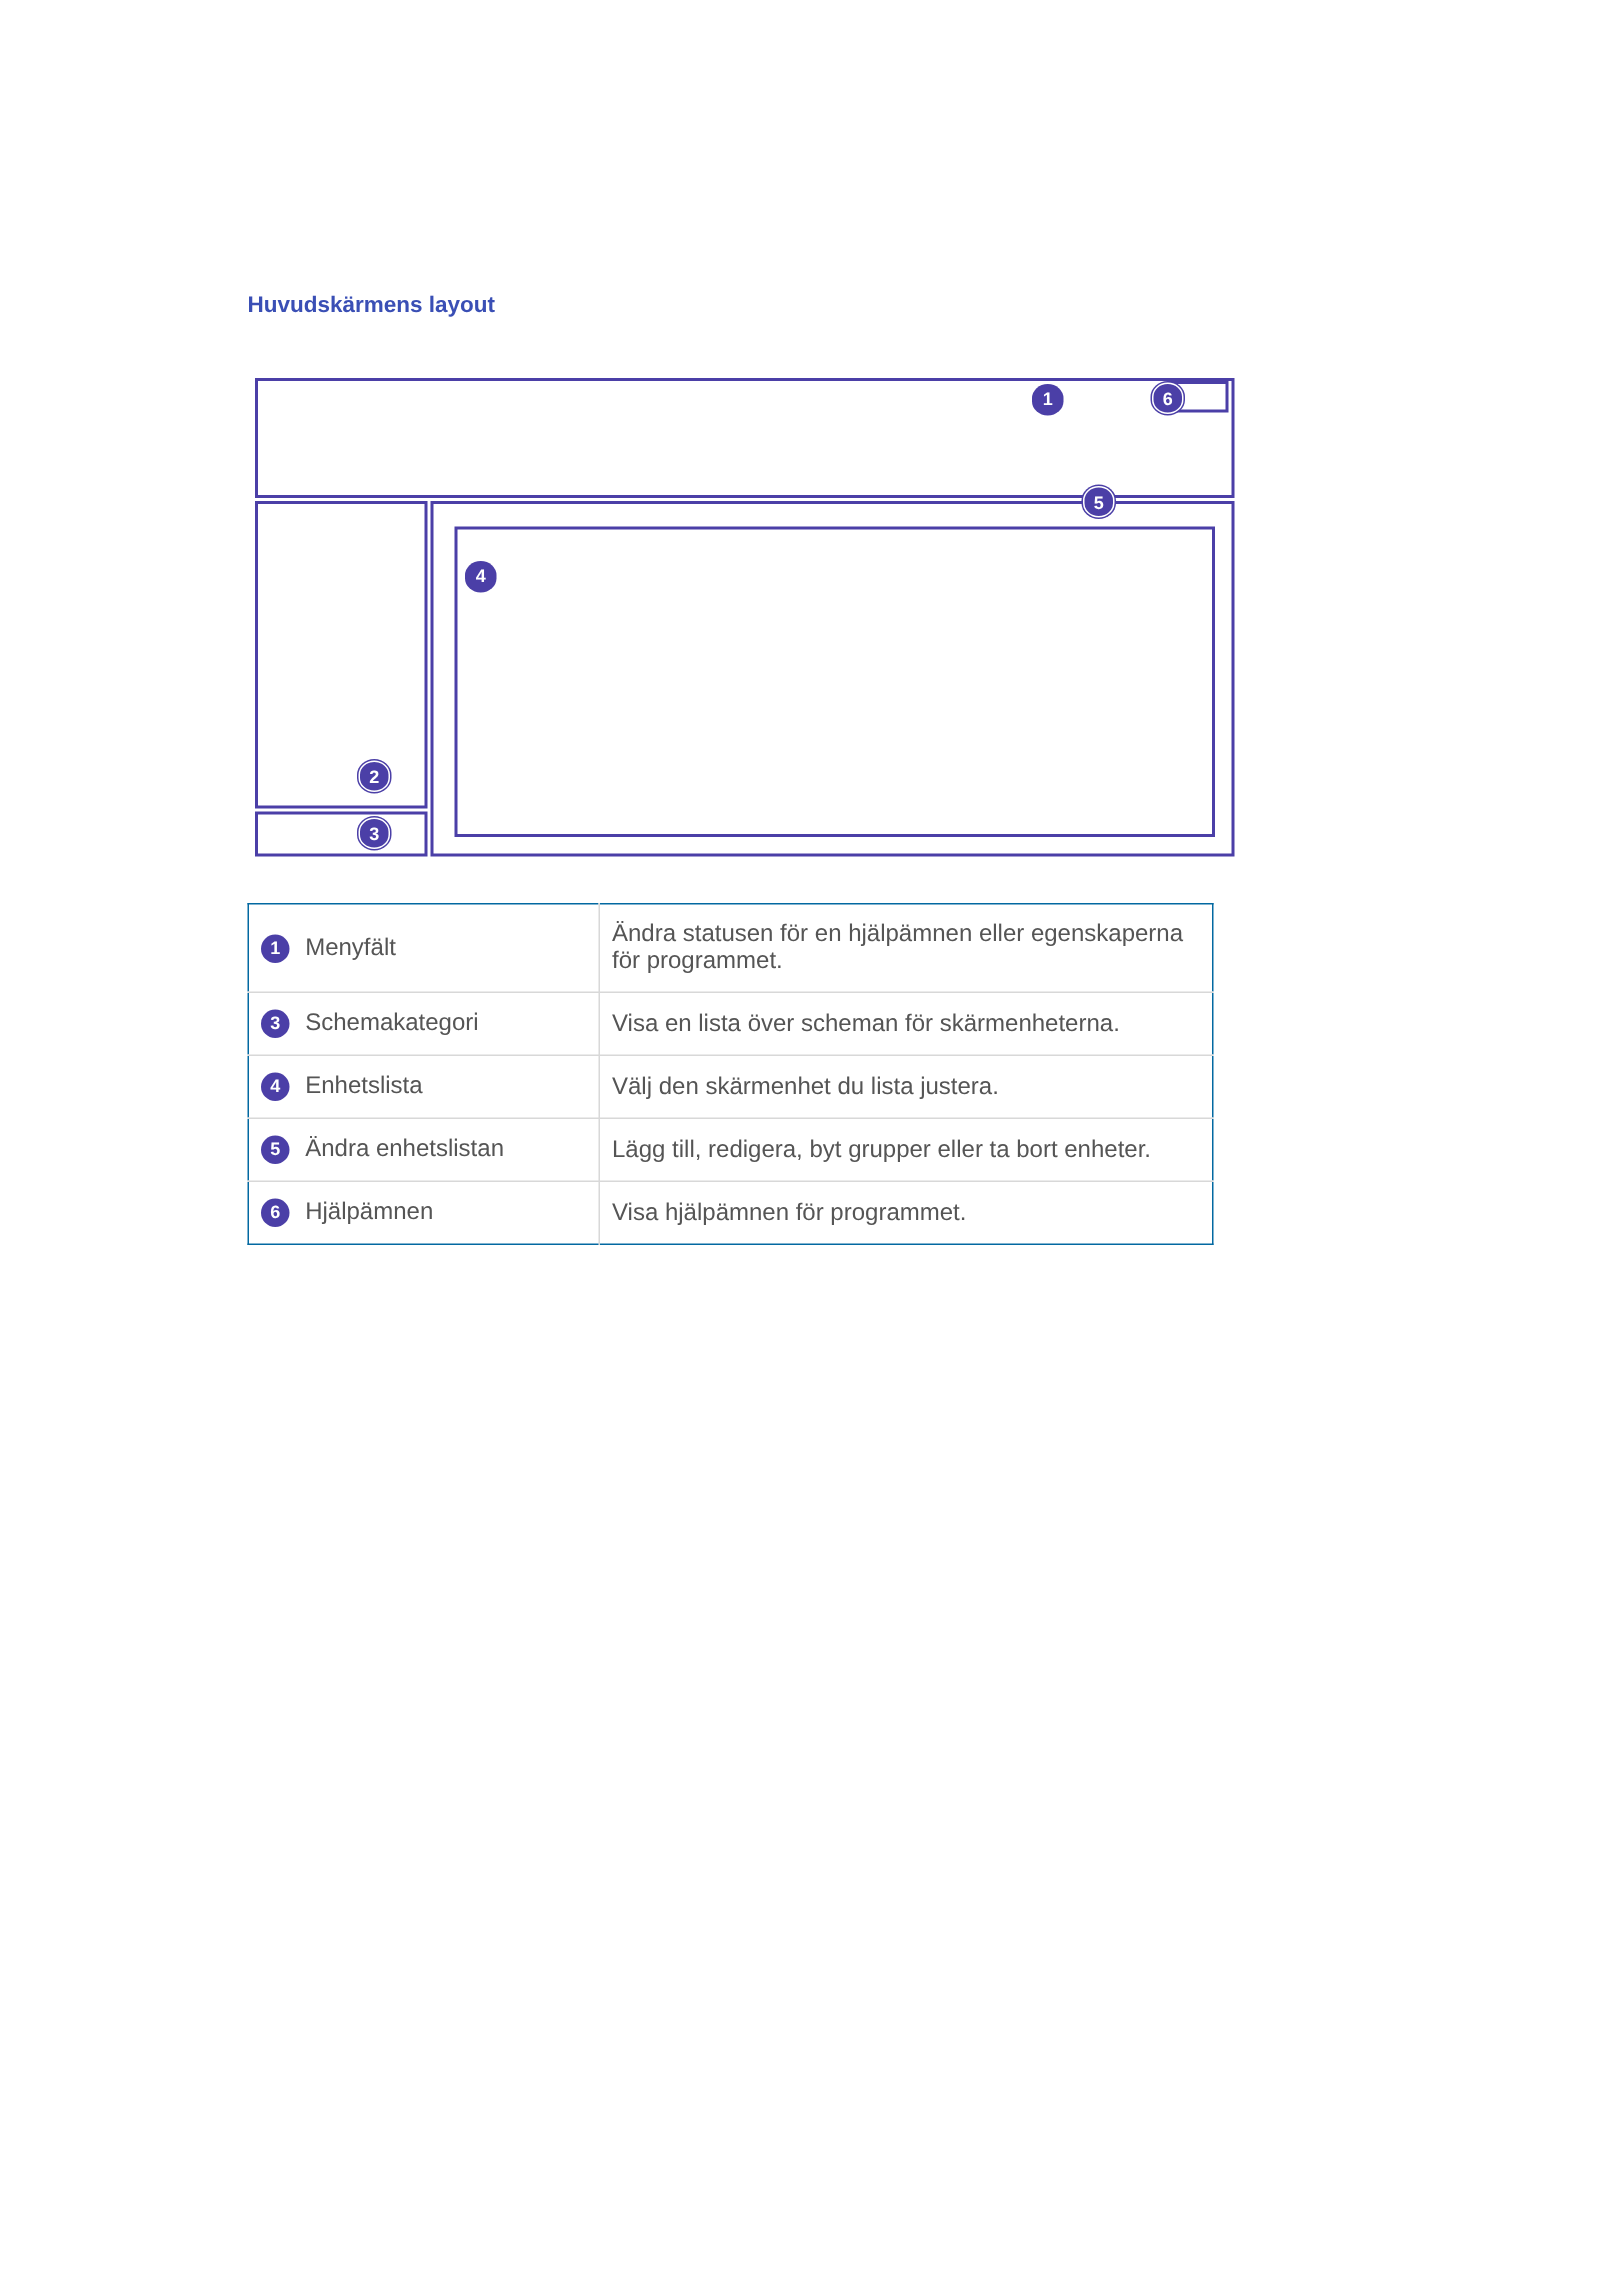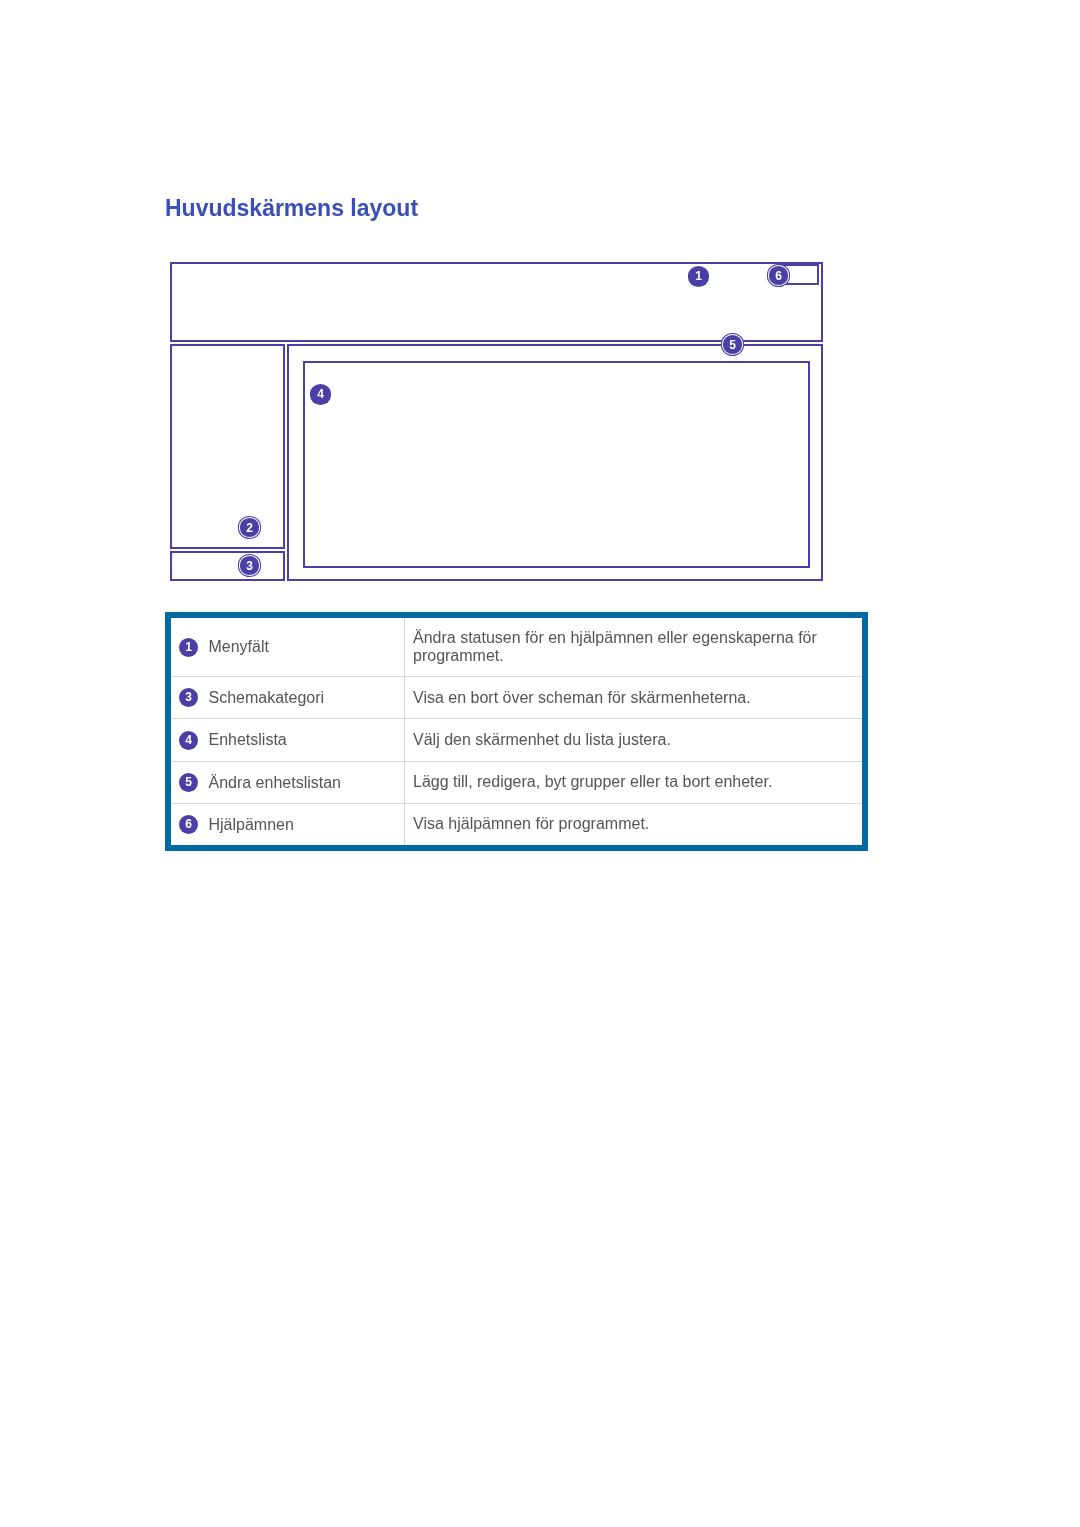--- a/index.html
+++ b/index.html
@@ -11,21 +11,21 @@
   }
   .page {
     width: 1080px;
     height: 1527px;
     position: relative;
     box-sizing: border-box;
     padding: 195px 160px 0 165px;
   }
   .heading {
     color: #3a4fb5;
-    font-size: 23px;
+    font-size: 15px;
     font-weight: bold;
     margin-bottom: 40px;
   }
   .diagram {
     position: relative;
     width: 653px;
     height: 320px;
     margin: 0 0 30px 5px;
   }
   .box {
@@ -47,22 +47,22 @@
     font-weight: bold;
     box-sizing: border-box;
   }
   .badge.outline {
     border: 1.5px solid #ffffff;
     box-shadow: 0 0 0 1px #4b3fa7;
   }
 
   
   .legend {
-    width: 703px;
-    border: 6px solid #0369a1;
+    width: 644px;
+    border: 1px solid #0369a1;
     border-collapse: collapse;
     font-size: 16px;
     color: #555;
   }
   .legend td {
     border-bottom: 1px solid #d8d8d8;
     padding: 11px 10px 11px 8px;
     vertical-align: middle;
   }
   .legend tr:last-child td {
@@ -127,21 +127,21 @@
           <span class="lnum">1</span>
           <span class="ltxt">Menyfält</span>
         </td>
         <td>Ändra statusen för en hjälpämnen eller egenskaperna för programmet.</td>
       </tr>
       <tr>
         <td class="label">
           <span class="lnum">3</span>
           <span class="ltxt">Schemakategori</span>
         </td>
-        <td>Visa en bort över scheman för skärmenheterna.</td>
+        <td>Visa en lista över scheman för skärmenheterna.</td>
       </tr>
       <tr>
         <td class="label">
           <span class="lnum">4</span>
           <span class="ltxt">Enhetslista</span>
         </td>
         <td>Välj den skärmenhet du lista justera.</td>
       </tr>
       <tr>
         <td class="label">

